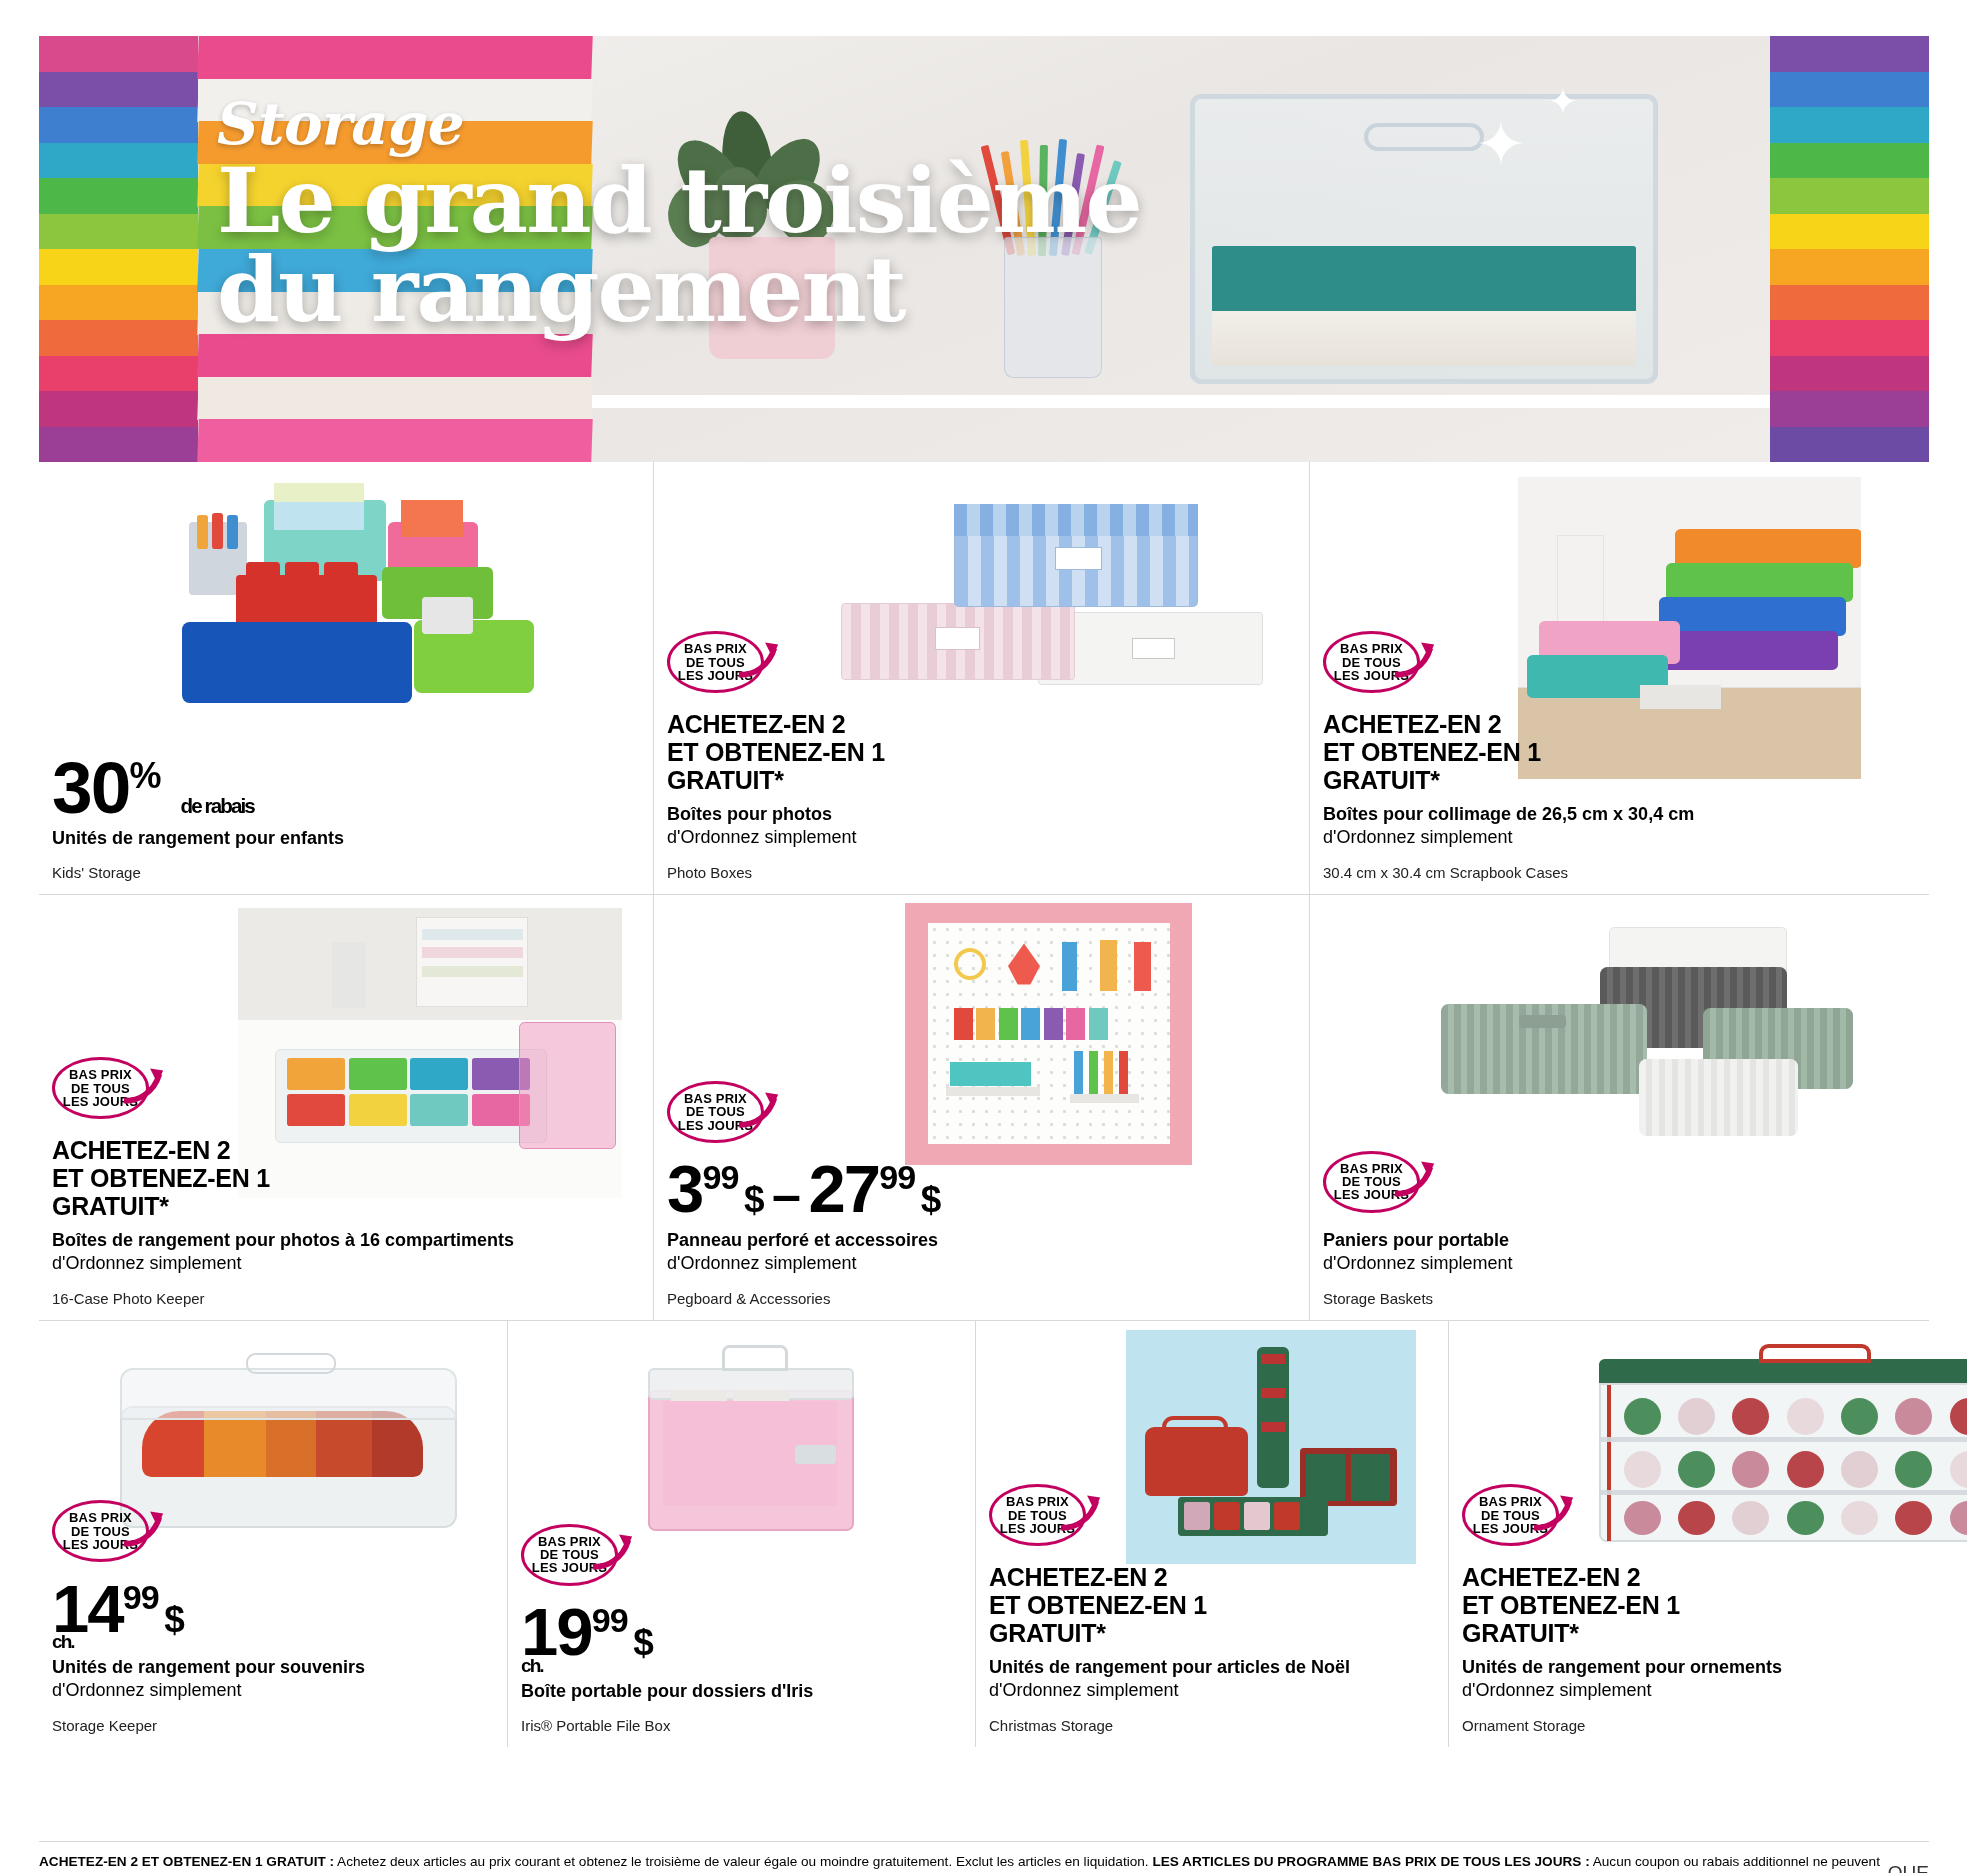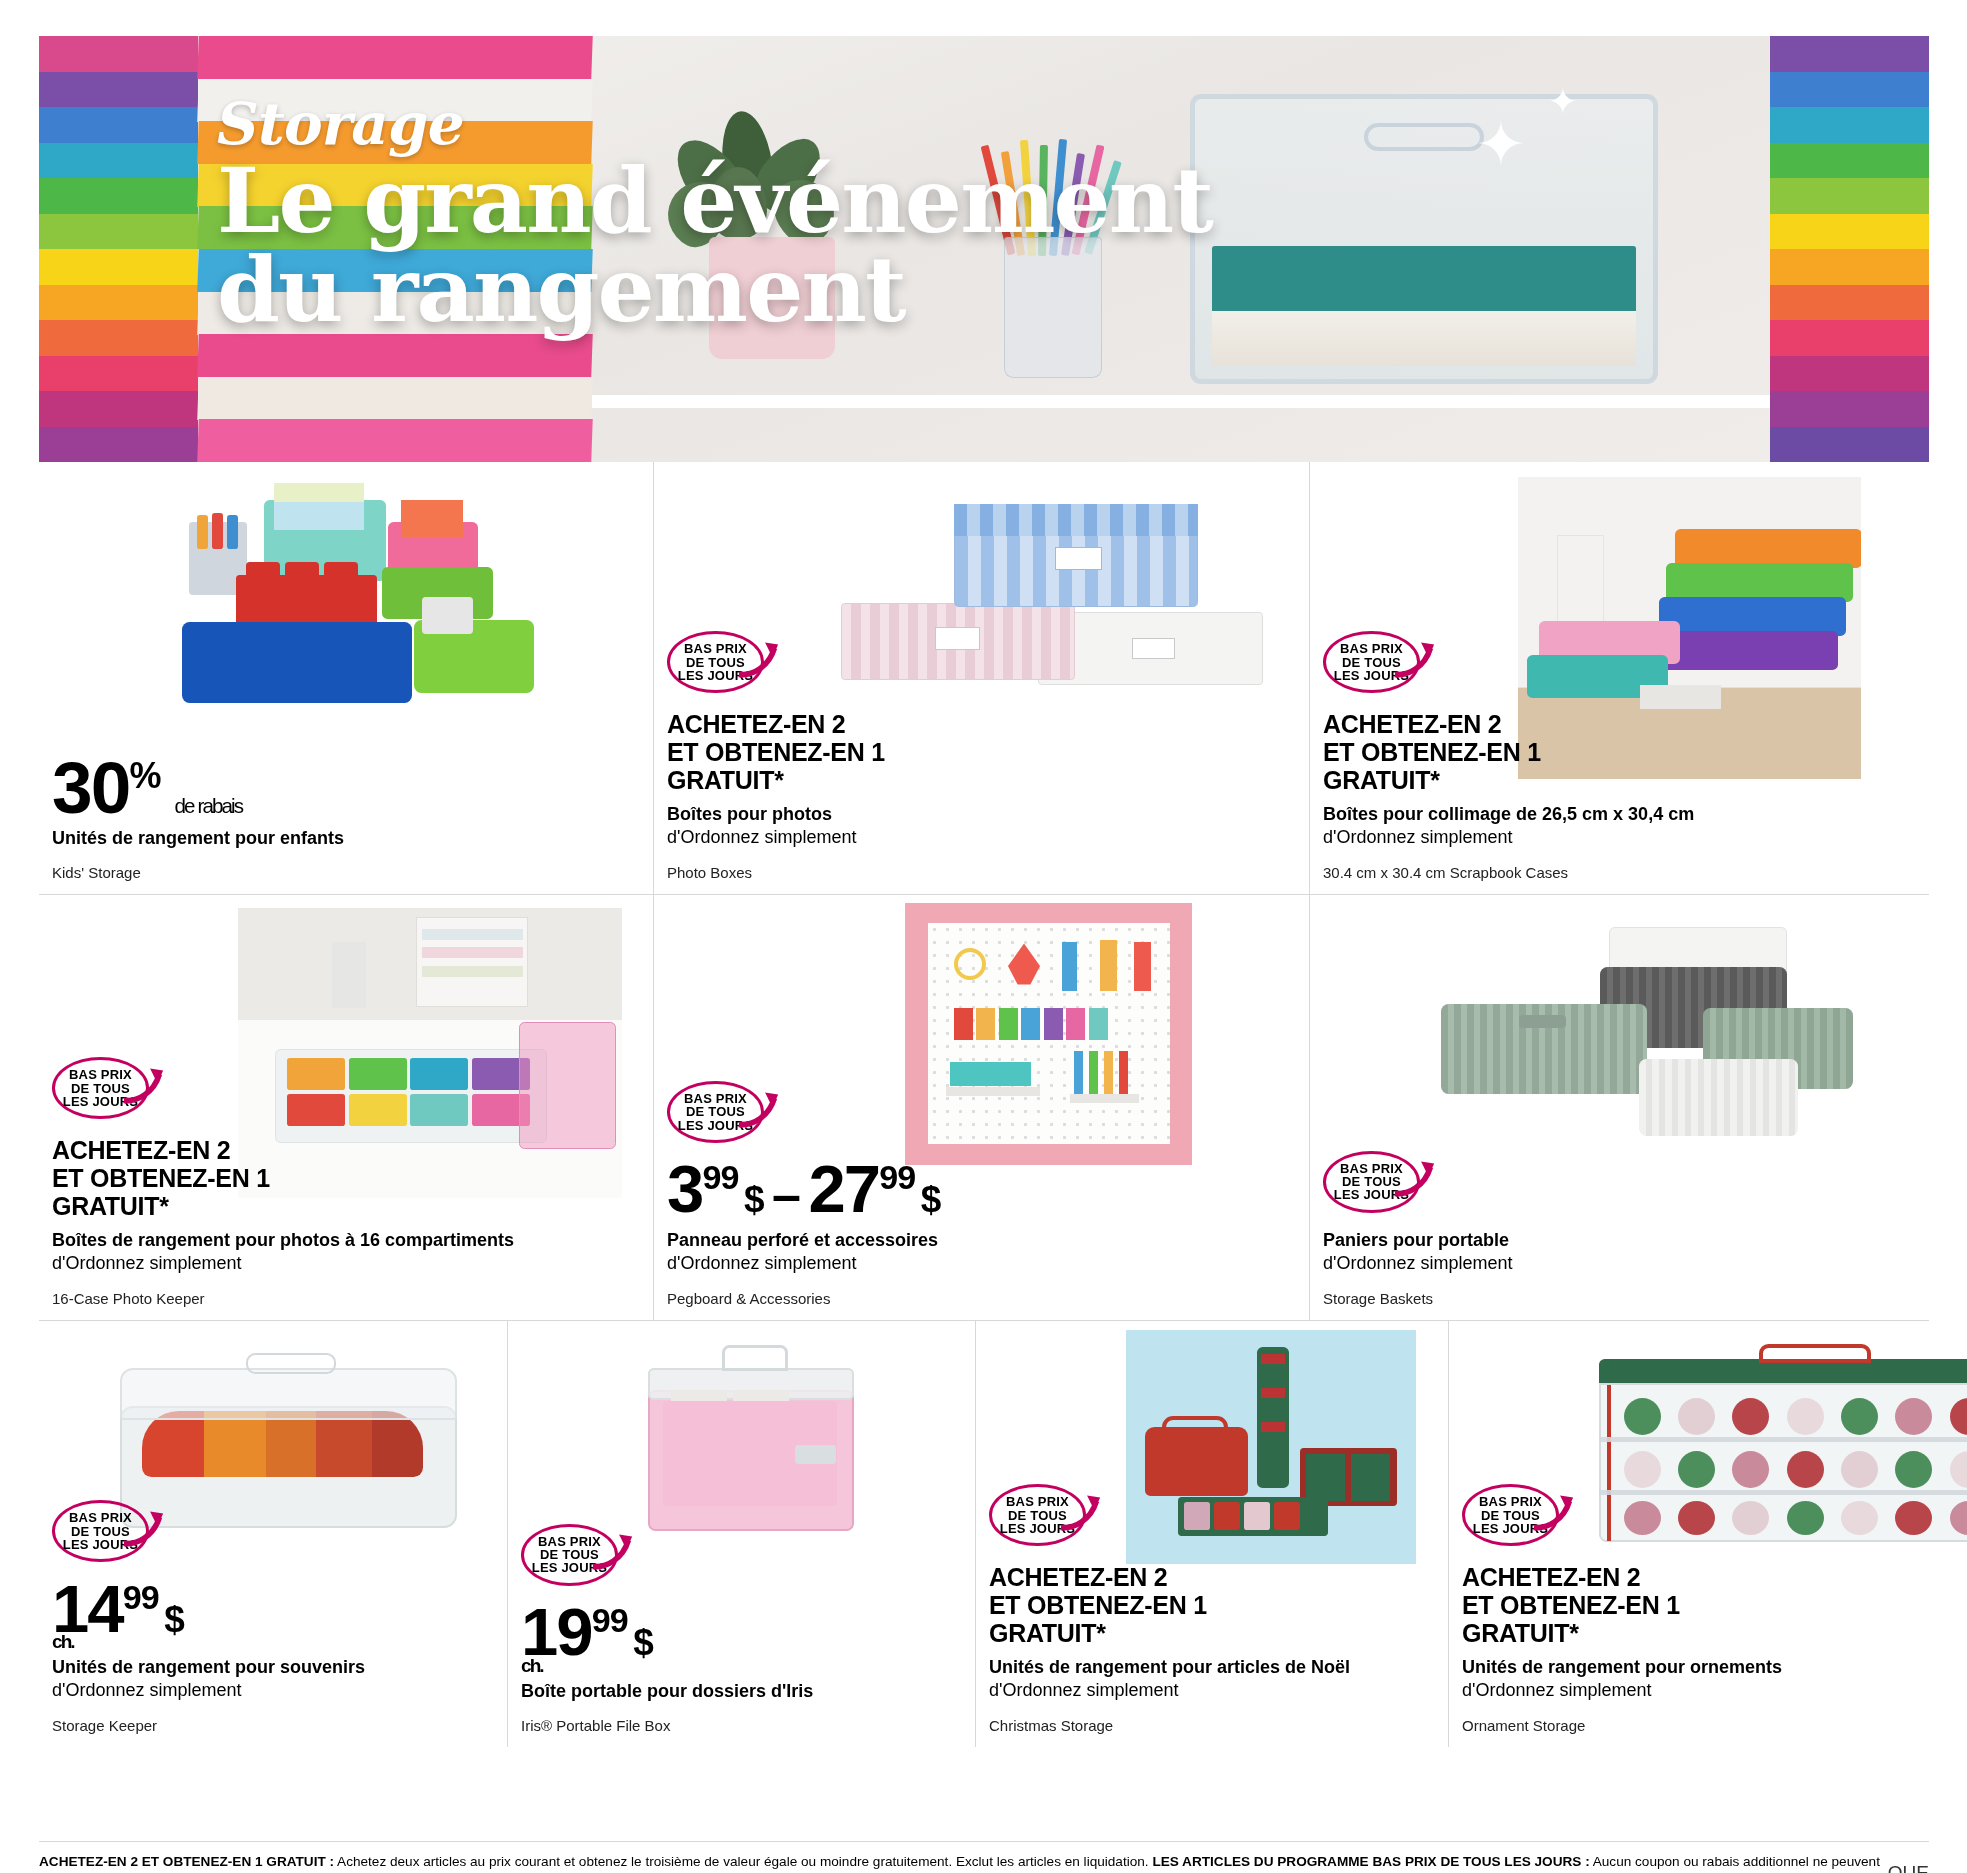--- a/index.html
+++ b/index.html
@@ -138,21 +138,21 @@
   .price-big {
     font-family: "Liberation Sans", sans-serif;
     font-weight: 700; font-size: 67px; line-height: .9; letter-spacing: -1.9px;
   }
   .price-big sup { font-size: 34px; vertical-align: super; letter-spacing: -0.9px; }
   .price-big .cur { font-size: 37px; font-weight: 700; margin-left: 5.6px; }
   .price-big .dash { font-size: 52px; margin: 0 9.4px; }
 
   .pct { font-weight: 700; font-size: 73px; line-height: .85; letter-spacing: -1.9px; }
   .pct sup { font-size: 36px; vertical-align: super; }
-  .pct-sub { font-weight: 400; font-size: 20.6px; display: inline-block; margin-left: 15px; }
+  .pct-sub { font-weight: 700; font-size: 20.6px; display: inline-block; margin-left: 21px; }
 
   .offer {
     font-weight: 700; font-size: 25px; line-height: 1.12; letter-spacing: -0.3px;
     margin-bottom: 9.4px;
   }
   .desc-fr { font-weight: 700; font-size: 18px; line-height: 1.25; }
   .desc-sub { font-size: 18px; line-height: 1.3; }
   .desc-en { font-size: 15px; color: #222; margin-top: 15px; }
 
   
@@ -246,21 +246,21 @@
           <div class="tote-papers"></div>
         </div>
 
         <div class="sparkle spark-lg">✦</div>
         <div class="sparkle spark-sm">✦</div>
       </div>
     </div>
 
     <div class="hero-text">
       <div class="logo">Storage</div>
-      <div class="hero-line l1">Le grand événement</div>
+      <div class="hero-line l1">Le grand troisième</div>
       <div class="hero-line l2">du rangement</div>
     </div>
   </div>
 
   <div class="grid">
 
     <div class="row r1">
 
       <div class="cell c1">
         <div class="imgbox" style="left:141px;top:19px;width:431px;height:300px;">

